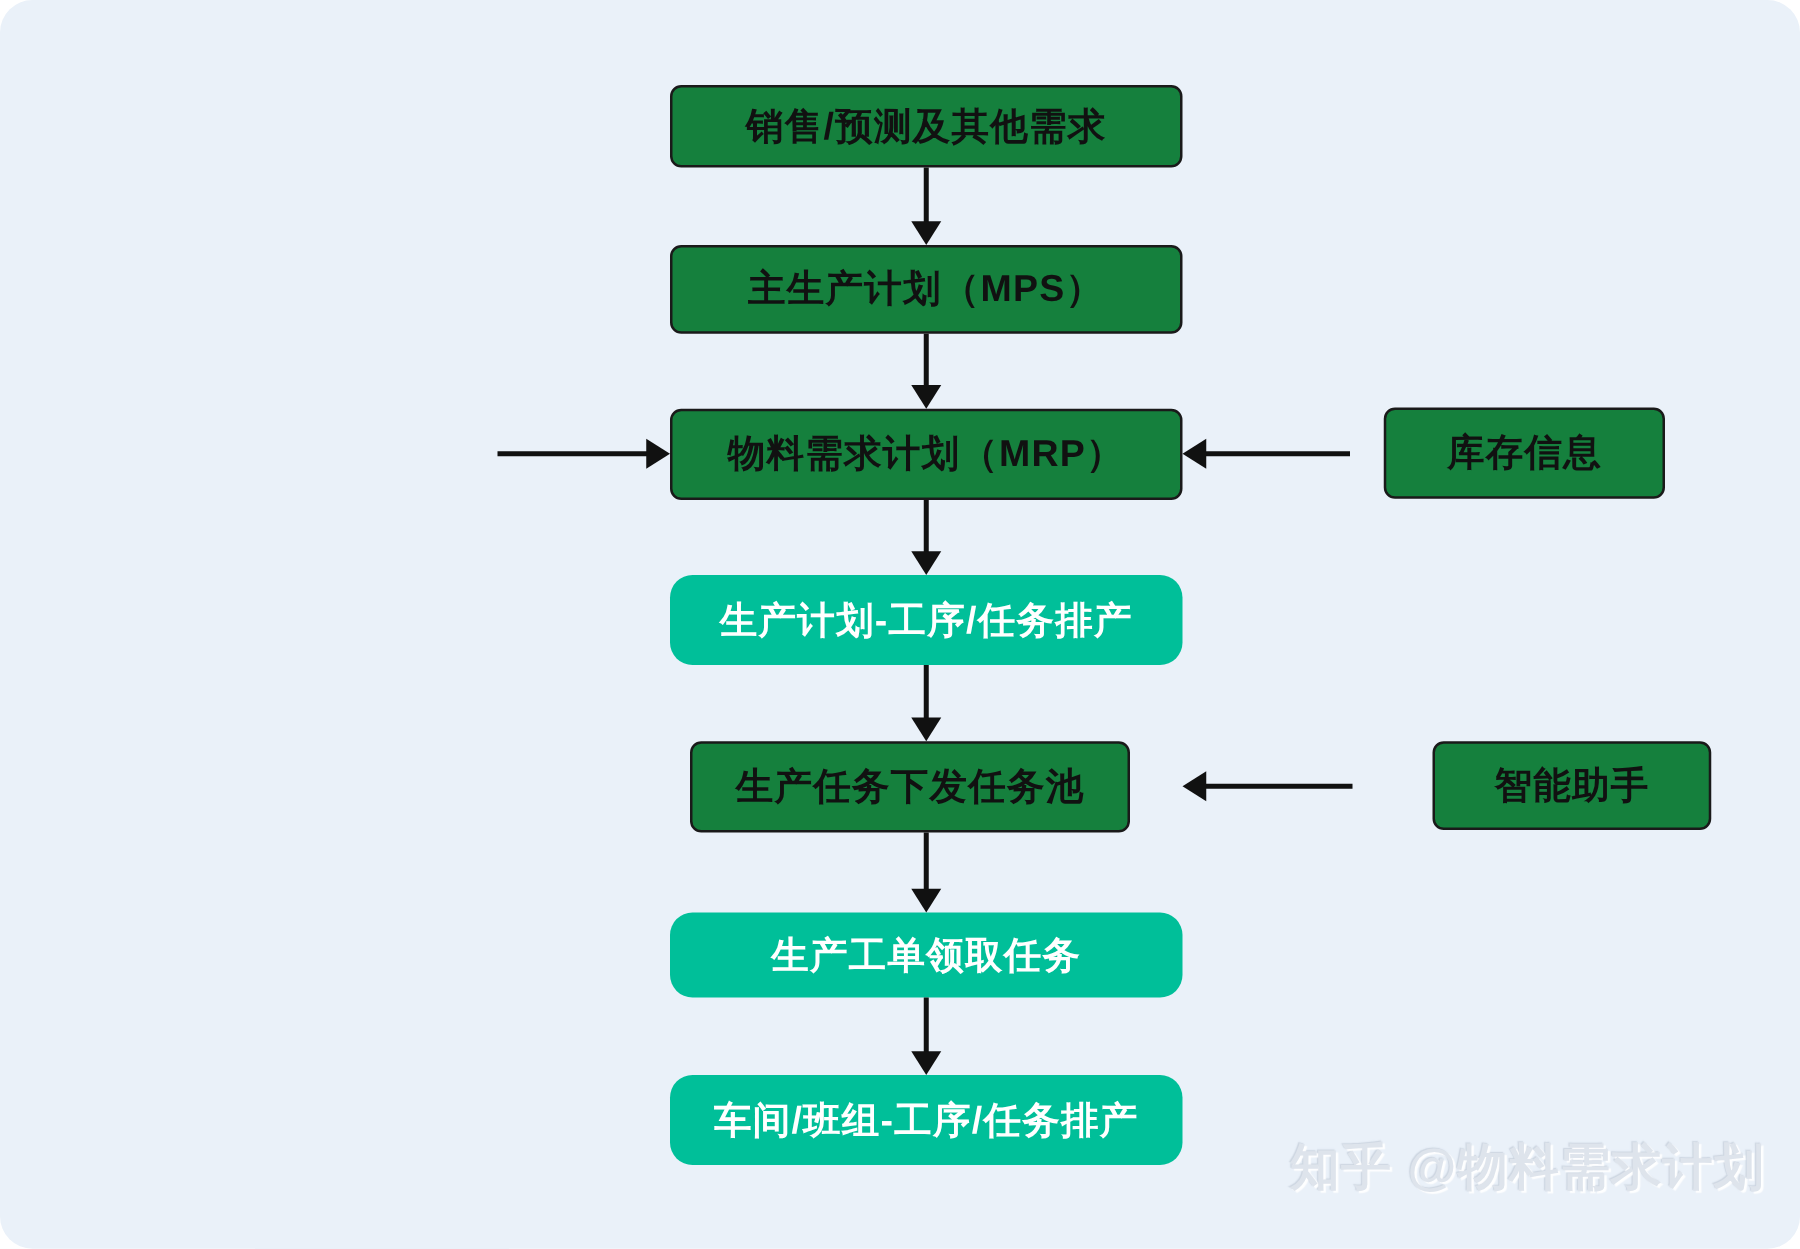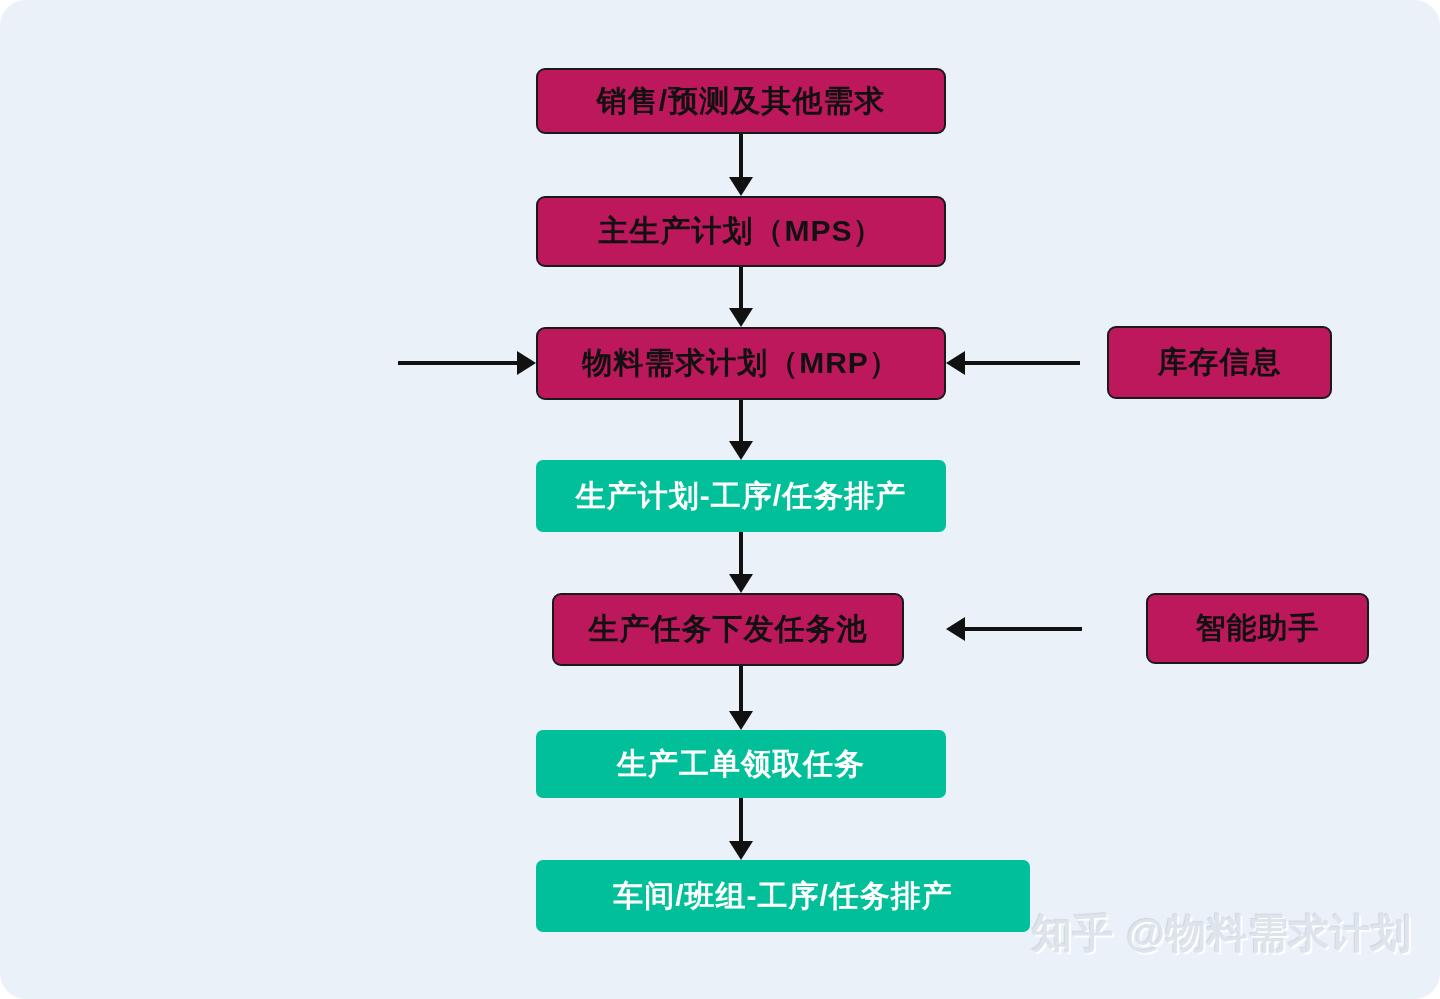--- a/index.html
+++ b/index.html
@@ -24,42 +24,42 @@
     display: flex;
     align-items: center;
     justify-content: center;
     font-size: 30px;
     font-weight: 600;
     letter-spacing: 1px;
     box-sizing: border-box;
     white-space: nowrap;
   }
   .node.white {
-    background: #be185d;
+    background: #15803d;
     border: 2px solid #1a1a1a;
     border-radius: 9px;
     color: #111111;
   }
   .node.green {
     background: #00BF99;
     border: none;
-    border-radius: 7px;
+    border-radius: 18px;
     color: #ffffff;
   }
   
   .n-sales      { left: 536px;  top: 68px;  width: 410px; height: 66px; }
   .n-mps        { left: 536px;  top: 196px; width: 410px; height: 71px; }
   .n-bom        { left: 175px;  top: 328px; width: 223px; height: 72px; }
   .n-mrp        { left: 536px;  top: 327px; width: 410px; height: 73px; }
   .n-inventory  { left: 1080px; top: 326px; width: 225px; height: 73px; margin-left: 27px; }
   .n-plan       { left: 536px;  top: 460px; width: 410px; height: 72px; }
   .n-taskpool   { left: 552px;  top: 593px; width: 352px; height: 73px; }
   .n-assistant  { left: 1146px; top: 593px; width: 223px; height: 71px; }
   .n-workorder  { left: 536px;  top: 730px; width: 410px; height: 68px; }
-  .n-workshop   { left: 536px;  top: 860px; width: 494px; height: 72px; }
+  .n-workshop   { left: 536px;  top: 860px; width: 410px; height: 72px; }
 
   
   .arrow-v { position: absolute; width: 24px; }
   .arrow-v .shaft {
     position: absolute; left: 10px; top: 0;
     width: 4px; bottom: 17px; background: #111;
   }
   .arrow-v .head {
     position: absolute; left: 0; bottom: 0;
     width: 0; height: 0;

